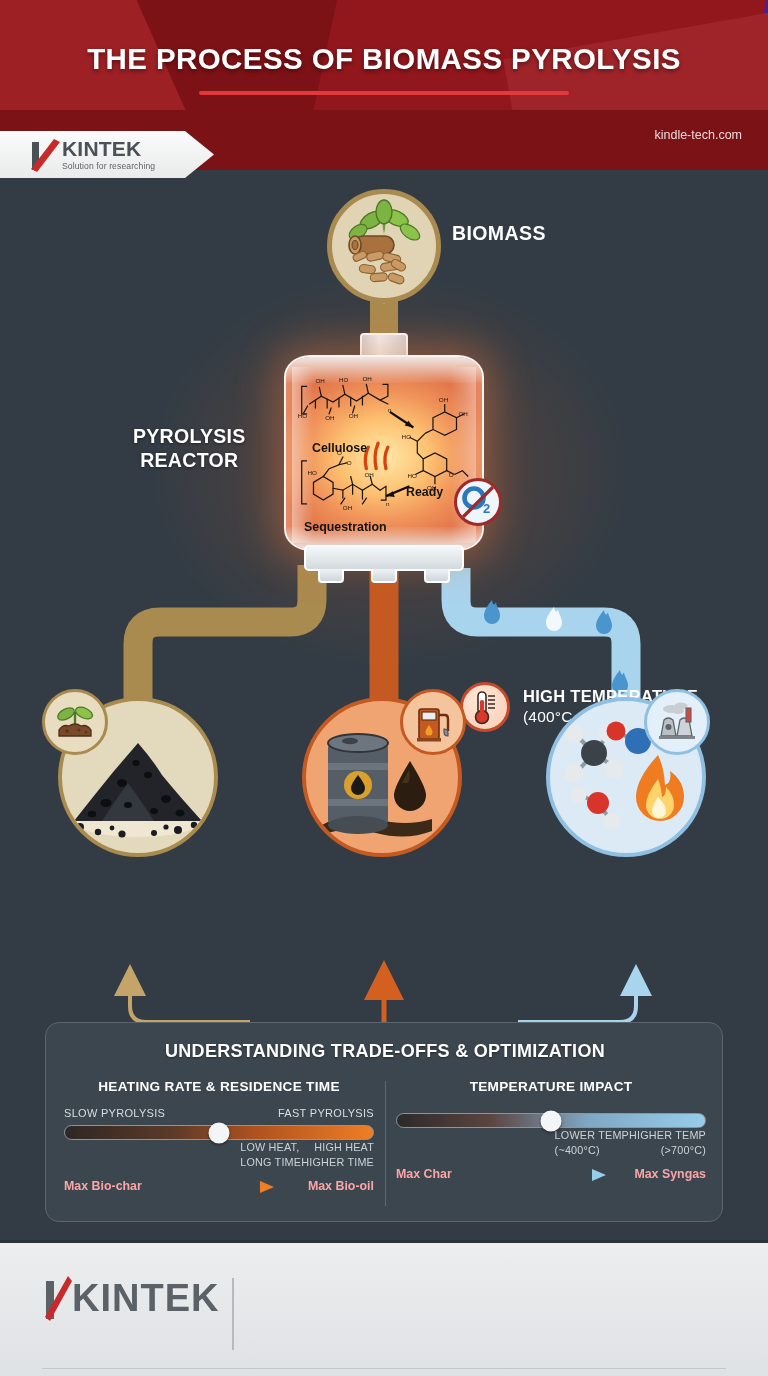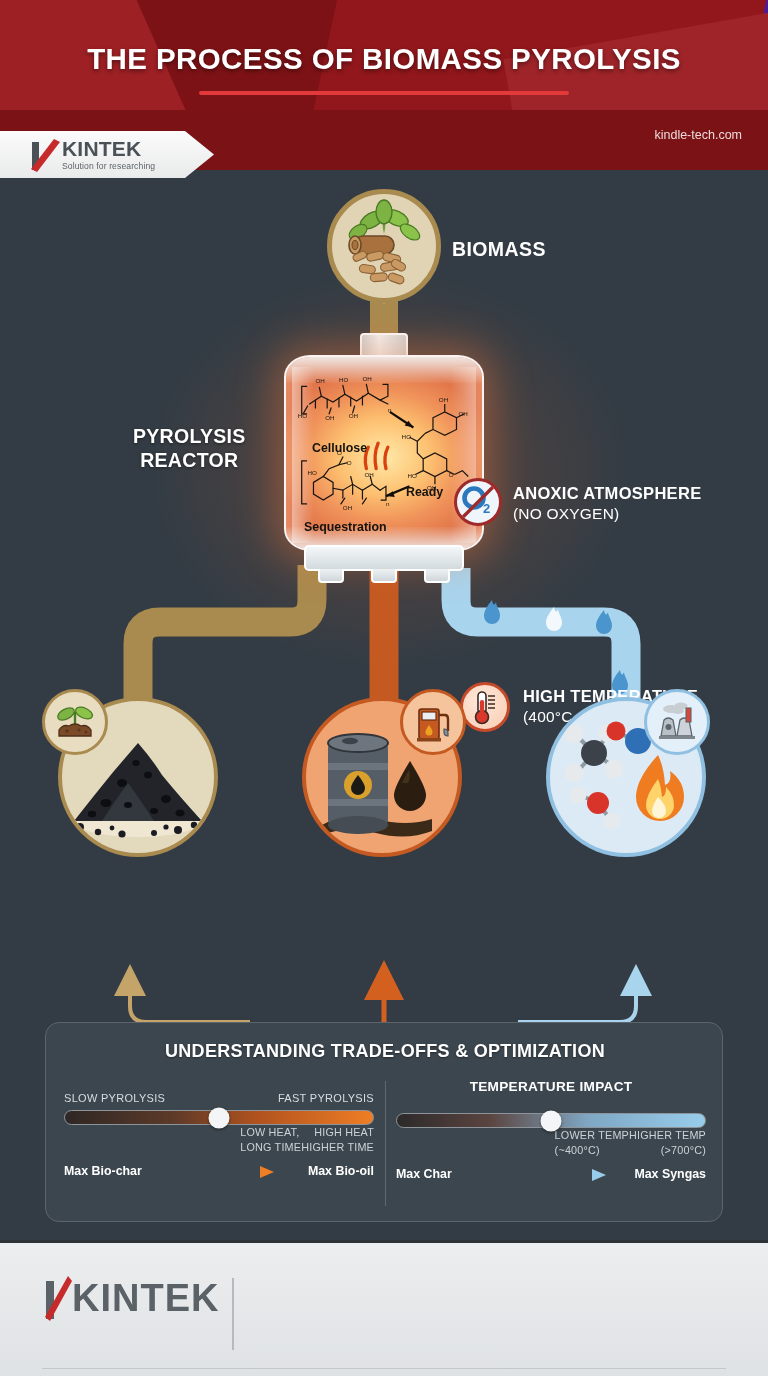--- a/index.html
+++ b/index.html
@@ -102,21 +102,21 @@
   .circle-ico {
     position: absolute; border-radius: 50%;
     display: flex; align-items: center; justify-content: center;
     overflow: hidden;
   }
   .biomass-circle {
     left: 327px; top: 19px; width: 114px; height: 114px;
     background: #e0d4b4; border: 5px solid #a98a4f;
   }
   .label-biomass {
-    position: absolute; left: 452px; top: 68px;
+    position: absolute; left: 452px; top: 52px;
     color: #fff; font-size: 19.5px; font-weight: bold; letter-spacing: .4px;
   }
 
   
   .reactor-wrap { position: absolute; left: 272px; top: 163px; width: 224px; height: 255px; }
   .reactor-neck {
     position: absolute; left: 88px; top: 0; width: 48px; height: 26px;
     background: linear-gradient(90deg,#cfd6da,#f2f6f8 40%,#cfd6da);
     border: 2px solid #fff; border-bottom: none;
     border-radius: 4px 4px 0 0;
@@ -274,21 +274,21 @@
     box-shadow: 0 1px 3px rgba(0,0,0,.5);
   }
   .subends {
     display: flex; justify-content: flex-end; 
     color: #ccd3d8; font-size: 10.8px; line-height: 1.35; letter-spacing: .2px;
   }
   .subends .r { text-align: right; }
   .maxrow {
     position: relative; display: flex; justify-content: space-between;
     margin-top: 10px;
-    color: #ffffff; font-size: 12.4px; font-weight: bold;
+    color: #fca5a5; font-size: 12.4px; font-weight: bold;
   }
   .maxarrow { position: absolute; left: 0; top: 0; width: 310px; height: 16px; }
 
   
   .footer {
     position: absolute; left: 0; top: 1240px; width: 768px; height: 136px;
     background: linear-gradient(180deg,#eceeef 0%,#dfe2e4 100%);
   }
   .footer-top-rule {
     position: absolute; left: 0; top: 0; width: 768px; height: 3px;
@@ -503,24 +503,20 @@
       <span>REACTOR</span>
     </div>
 
     <div class="circle-ico badge-anox">
       <svg width="42" height="42" viewBox="0 0 42 42">
         <circle cx="17" cy="17" r="9.5" fill="none" stroke="#2b78bd" stroke-width="4.6"></circle>
         <text x="26" y="32" font-size="13" font-weight="bold" fill="#2b78bd" font-family="Liberation Sans, sans-serif">2</text>
         <line x1="4" y1="38" x2="38" y2="4" stroke="#9e2a2a" stroke-width="3.4"></line>
       </svg>
     </div>
-    <div class="label-anox">
-      <div class="cond-t1">ANOXIC ATMOSPHERE</div>
-      <div class="cond-t2">(NO OXYGEN)</div>
-    </div>
 
     <div class="circle-ico badge-temp">
       <svg width="40" height="40" viewBox="0 0 40 40">
         <rect x="13" y="5" width="8" height="22" rx="4" fill="#fff" stroke="#3a2a22" stroke-width="1.6"></rect>
         <circle cx="17" cy="30" r="6.5" fill="#d8392b" stroke="#3a2a22" stroke-width="1.6"></circle>
         <rect x="14.8" y="13" width="4.4" height="15" rx="2.2" fill="#d8392b"></rect>
         <g stroke="#3a2a22" stroke-width="1.4">
           <line x1="23" y1="9" x2="30" y2="9"></line>
           <line x1="23" y1="13" x2="30" y2="13"></line>
           <line x1="23" y1="17" x2="30" y2="17"></line>
@@ -683,20 +679,21 @@
         <span>Energy Generation.</span>
       </div>
     </div>
   </div>
 
   <div class="panel">
     <div class="panel-title">UNDERSTANDING TRADE-OFFS &amp; OPTIMIZATION</div>
     <div class="panel-divider"></div>
 
     <div class="col col-l">
+      <div class="col-title">HEATING RATE &amp; RESIDENCE TIME</div>
       <div class="ends">
         <span>SLOW PYROLYSIS</span>
         <span>FAST PYROLYSIS</span>
       </div>
       <div class="track track-orange">
         <div class="knob"></div>
       </div>
       <div class="subends">
         <span>
           <span>LOW HEAT,</span><br>

